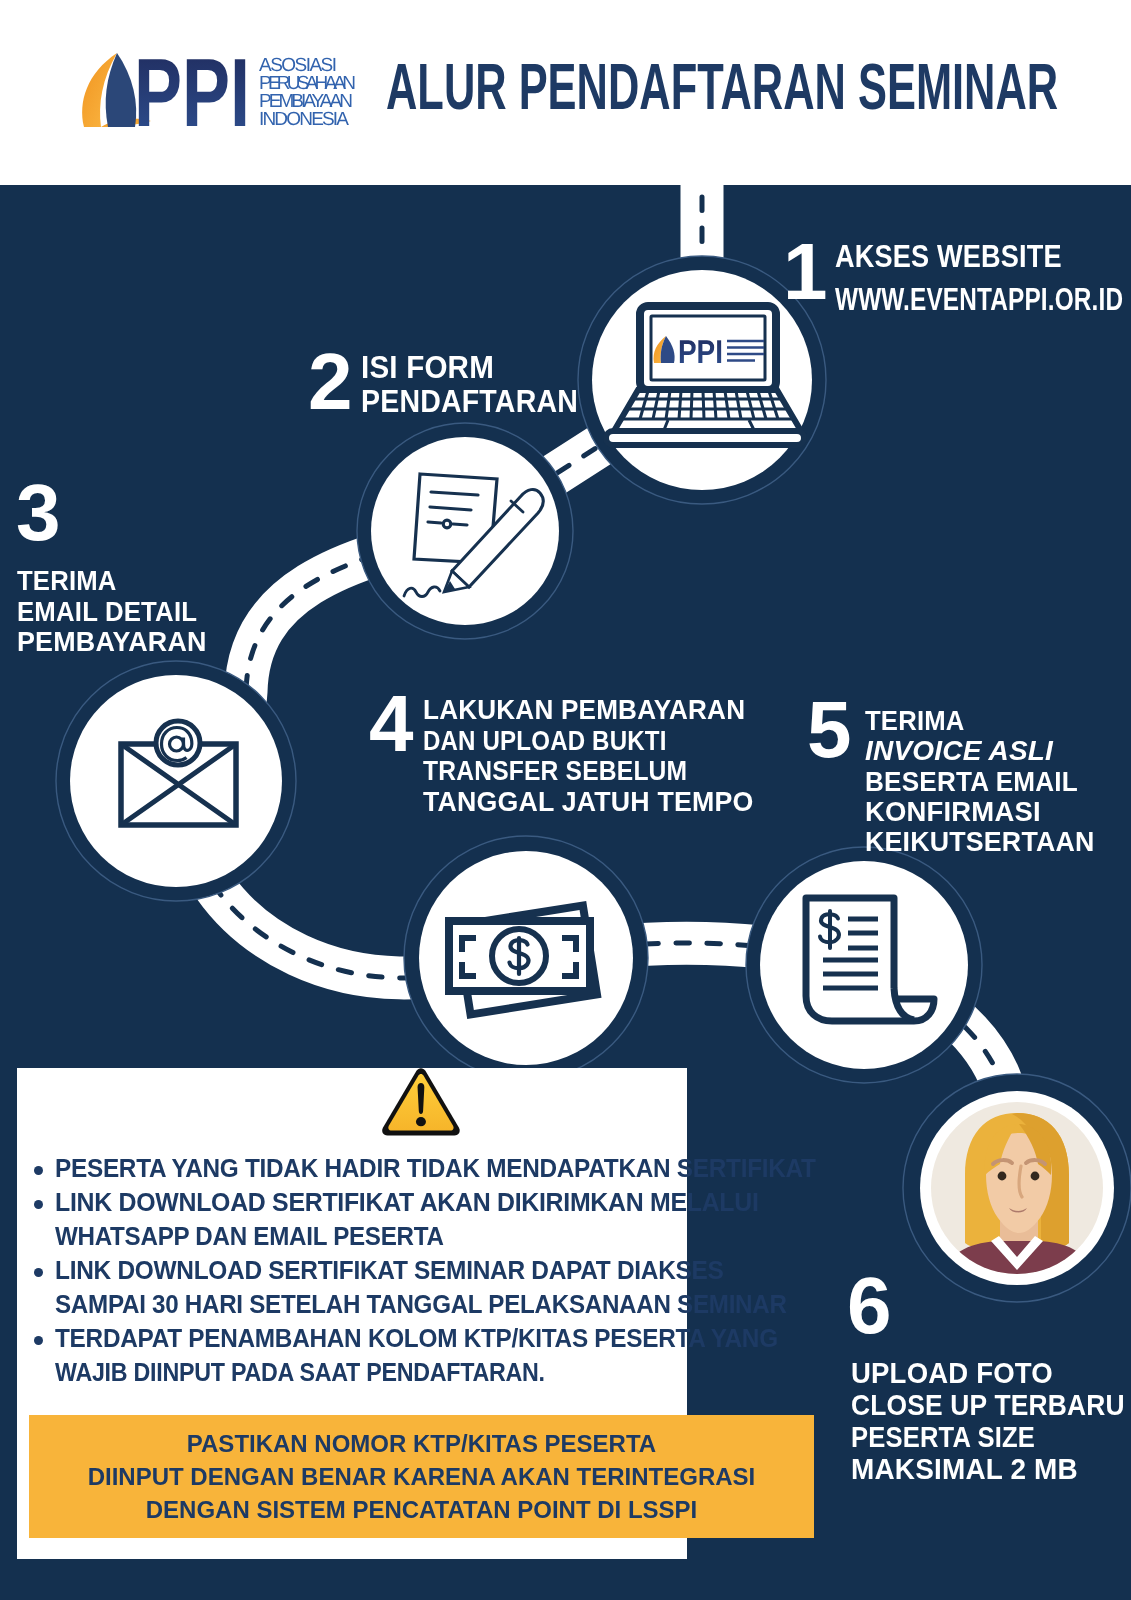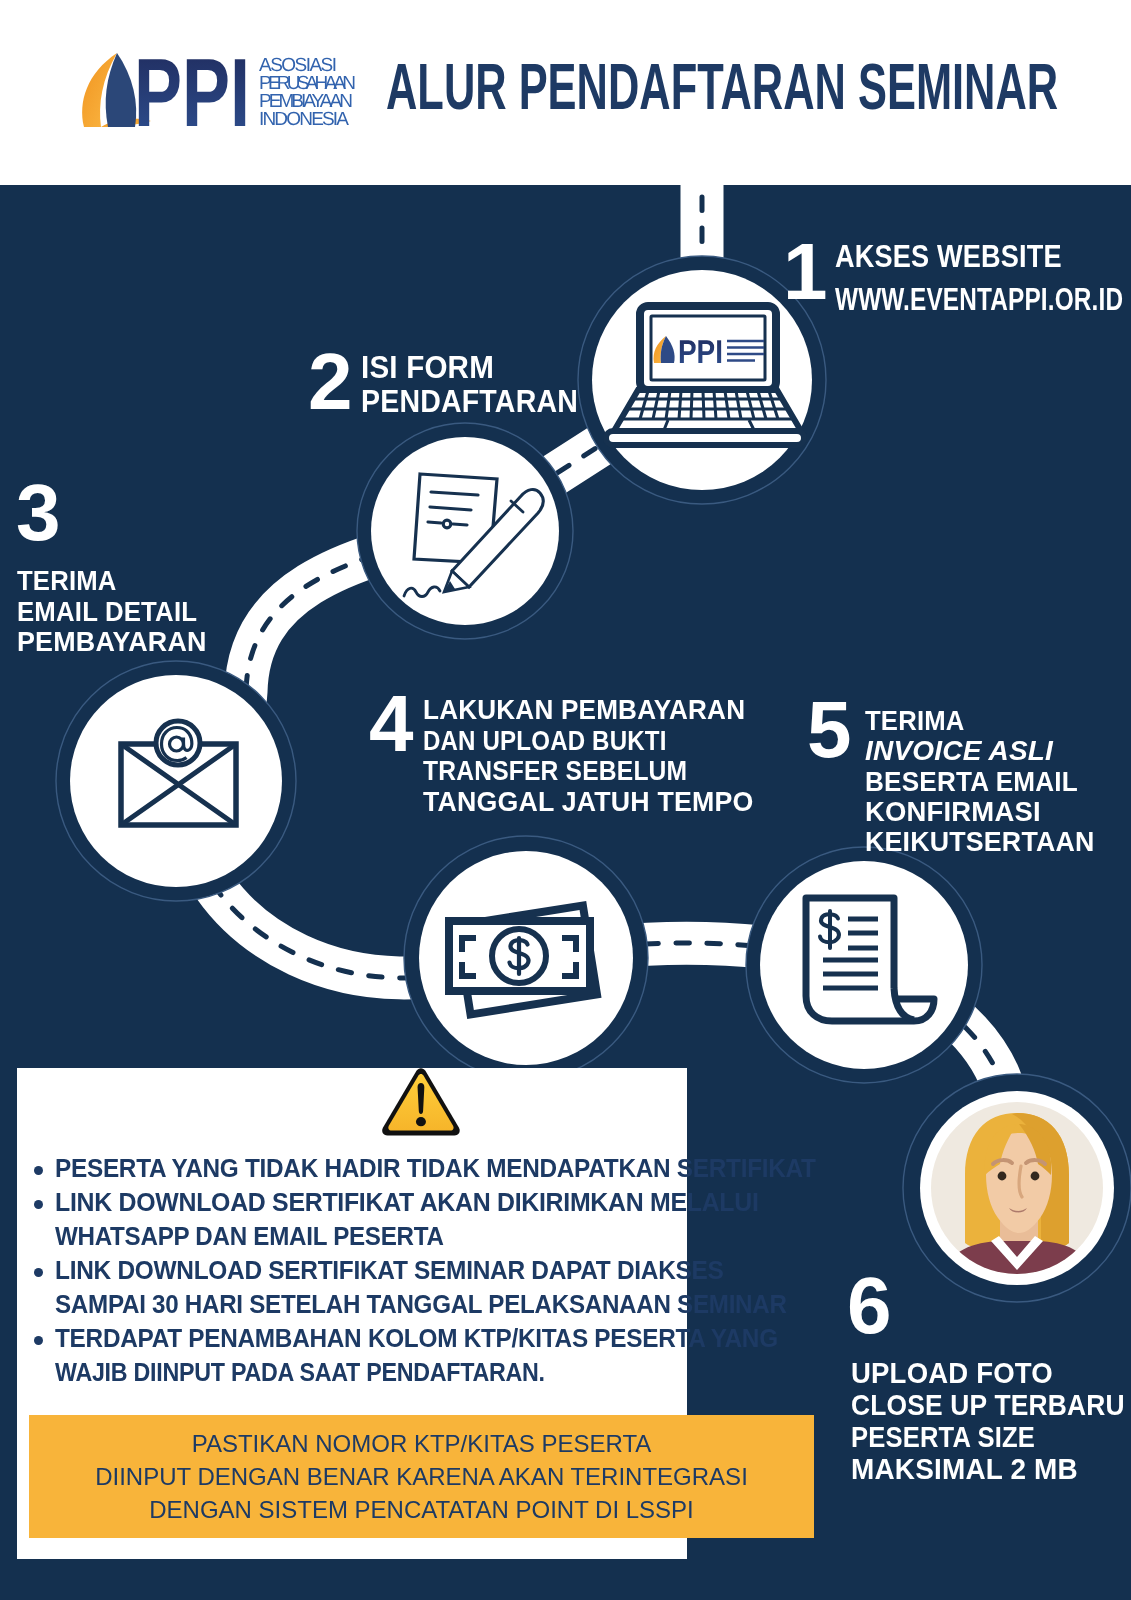--- a/index.html
+++ b/index.html
@@ -11,21 +11,21 @@
 .t{position:absolute;color:#fff;white-space:nowrap;line-height:1;}
 .num{font-weight:700;color:#fff;}
 .step{font-weight:600;letter-spacing:.2px;}
 #title{position:absolute;left:386px;top:49px;font-weight:700;font-size:65px;color:#1E3A64;
        white-space:nowrap;transform:scaleX(.668);transform-origin:left top;letter-spacing:0px;}
 #whitebox{position:absolute;left:17px;top:1068px;width:670px;height:491px;background:#fff;}
 #orangebox{position:absolute;left:12px;top:347px;width:785px;height:123px;background:#F8B43A;}
 .bul{position:absolute;left:38px;font-weight:700;font-size:26px;color:#1D3A64;white-space:nowrap;
      line-height:1;letter-spacing:-.3px;}
 .dot{position:absolute;left:17px;width:9px;height:9px;border-radius:50%;background:#1D3A64;}
-.ob{position:absolute;left:0;width:785px;text-align:center;font-weight:400;font-size:24px;
+.ob{position:absolute;left:0;width:785px;text-align:center;font-weight:700;font-size:24px;
     color:#1D3A64;white-space:nowrap;line-height:1;}
 </style>
 </head>
 <body>
 <div id="navy"></div>
 <div id="title">ALUR PENDAFTARAN SEMINAR</div>
 <svg id="art" viewBox="0 0 1131 1600">
 <defs>
 <linearGradient id="gP" x1="0" y1="0" x2="0" y2="1">
   <stop offset="0" stop-color="#1F2A5B"></stop>

